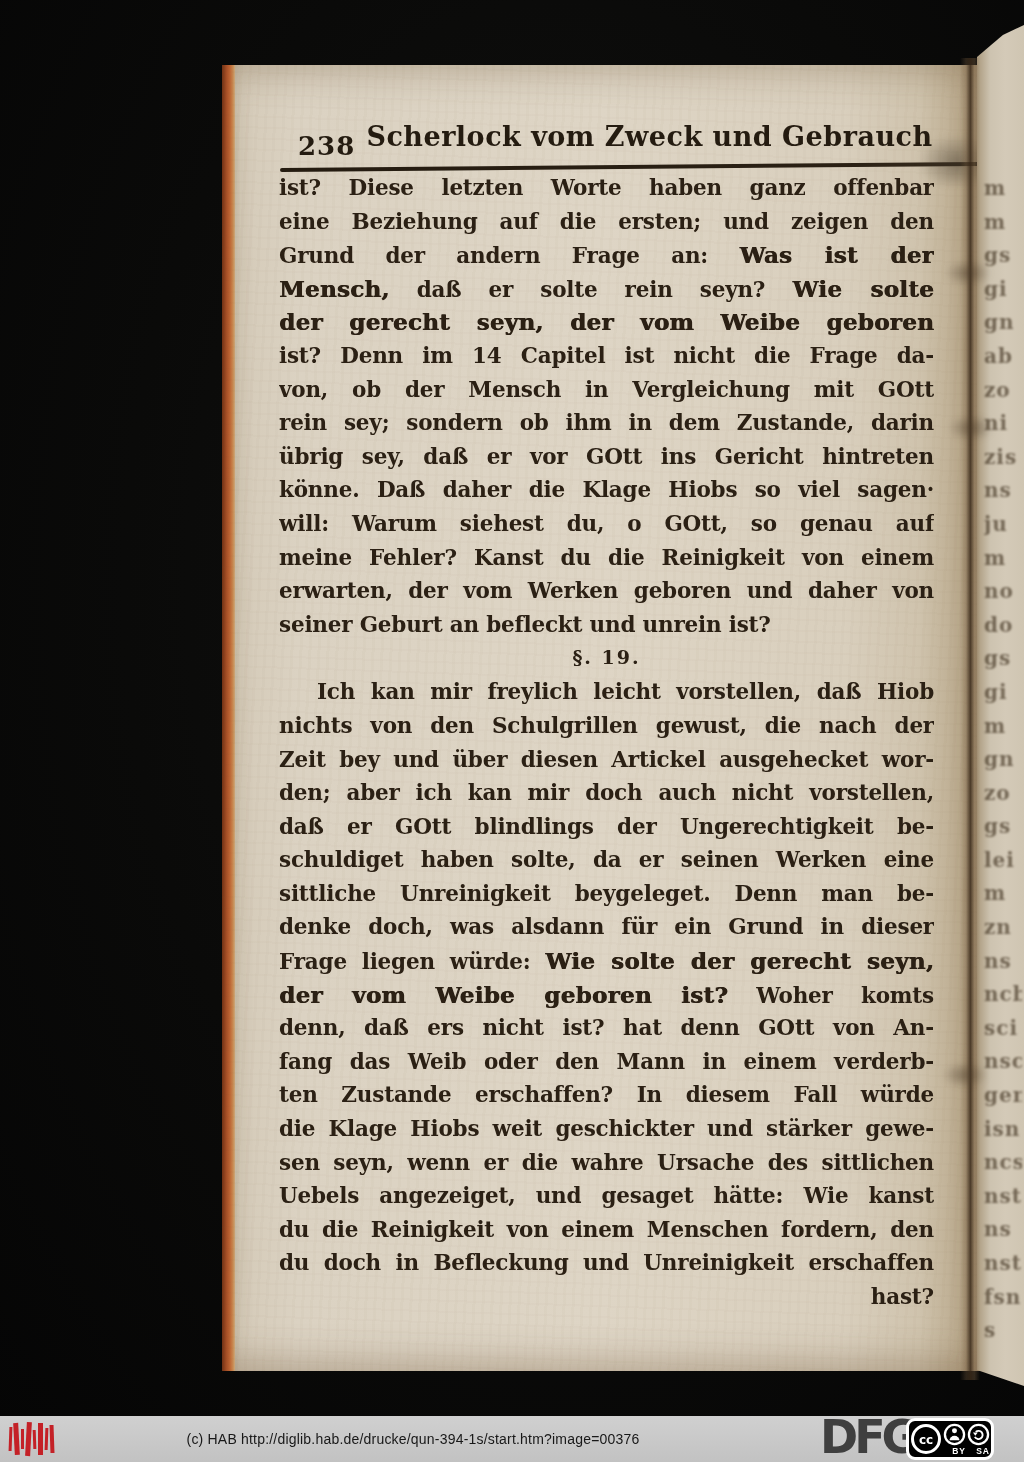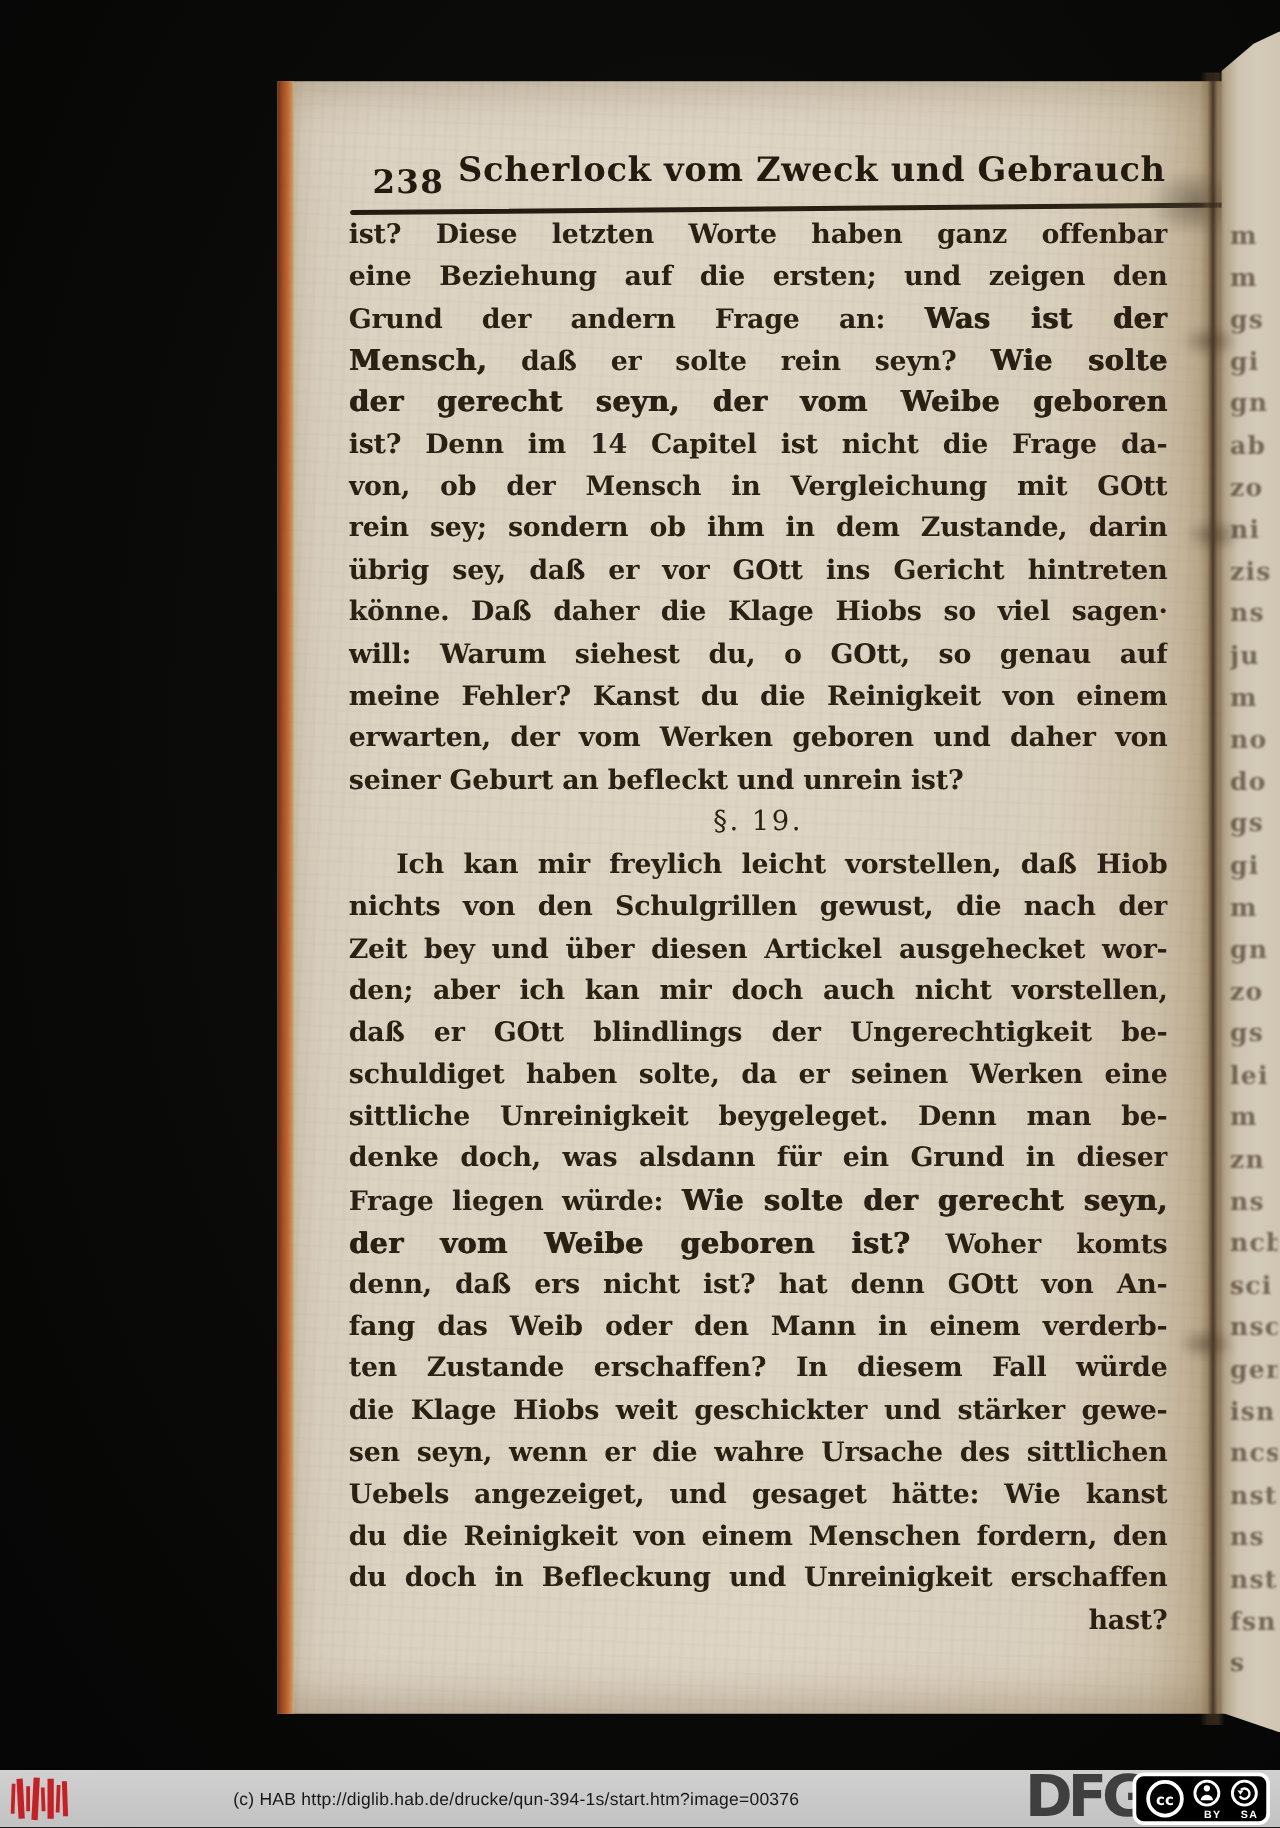--- a/index.html
+++ b/index.html
@@ -54,21 +54,21 @@
   .tline {
     line-height:33.6px; height:33.6px; overflow:hidden;
     text-align:justify; text-align-last:justify;
   }
   .tline.al-left  { text-align-last:left;  }
   .tline.al-right { text-align-last:right; }
   .tline.indent   { text-indent:38px; }
   .emph { font-size:1.07em; letter-spacing:.3px; text-shadow:.7px 0 0 currentColor; }
   .section-heading {
     line-height:33.6px; height:34px; text-align:center;
-    font-size:22px; font-weight:400; color:#2b2014; letter-spacing:2px;
+    font-size:19px; font-weight:700; color:#2b2014; letter-spacing:2px;
   }
 
   
   .gutter-thread {
     position:absolute; left:960px; top:58px; width:20px; height:1322px;
     background: linear-gradient(90deg,
       rgba(100,78,52,0) 0%, rgba(115,90,62,.35) 30%,
       rgba(58,42,26,.85) 52%, rgba(120,95,65,.40) 72%, rgba(100,78,52,0) 100%);
     filter: blur(.4px);
   }
@@ -97,21 +97,21 @@
     display:flex; align-items:center; justify-content:center;
     font-family:"Liberation Sans", sans-serif; font-size:14px; color:#181818;
     letter-spacing:.2px;
   }
   .dfg-logo {
     position:absolute; left:820px; top:-6px;
     font-family:"DejaVu Sans", sans-serif; font-weight:900; font-size:46px;
     color:#3f3f3f; letter-spacing:-4px;
   }
   .cc-badge {
-    position:absolute; left:906px; top:2px; width:110px; height:42px;
+    position:absolute; left:906px; top:2px; width:88px; height:42px;
     background:#000; border:3px solid #fff; border-radius:9px; box-sizing:border-box;
     display:flex; align-items:center; justify-content:space-evenly;
   }
   .cc-col { display:flex; flex-direction:column; align-items:flex-end; line-height:1; }
   .cc-col .lbl {
     font-family:"Liberation Sans", sans-serif; font-size:8.5px; font-weight:700;
     color:#fff; letter-spacing:1px; margin-top:1px;
   }
 </style>
 </head>

